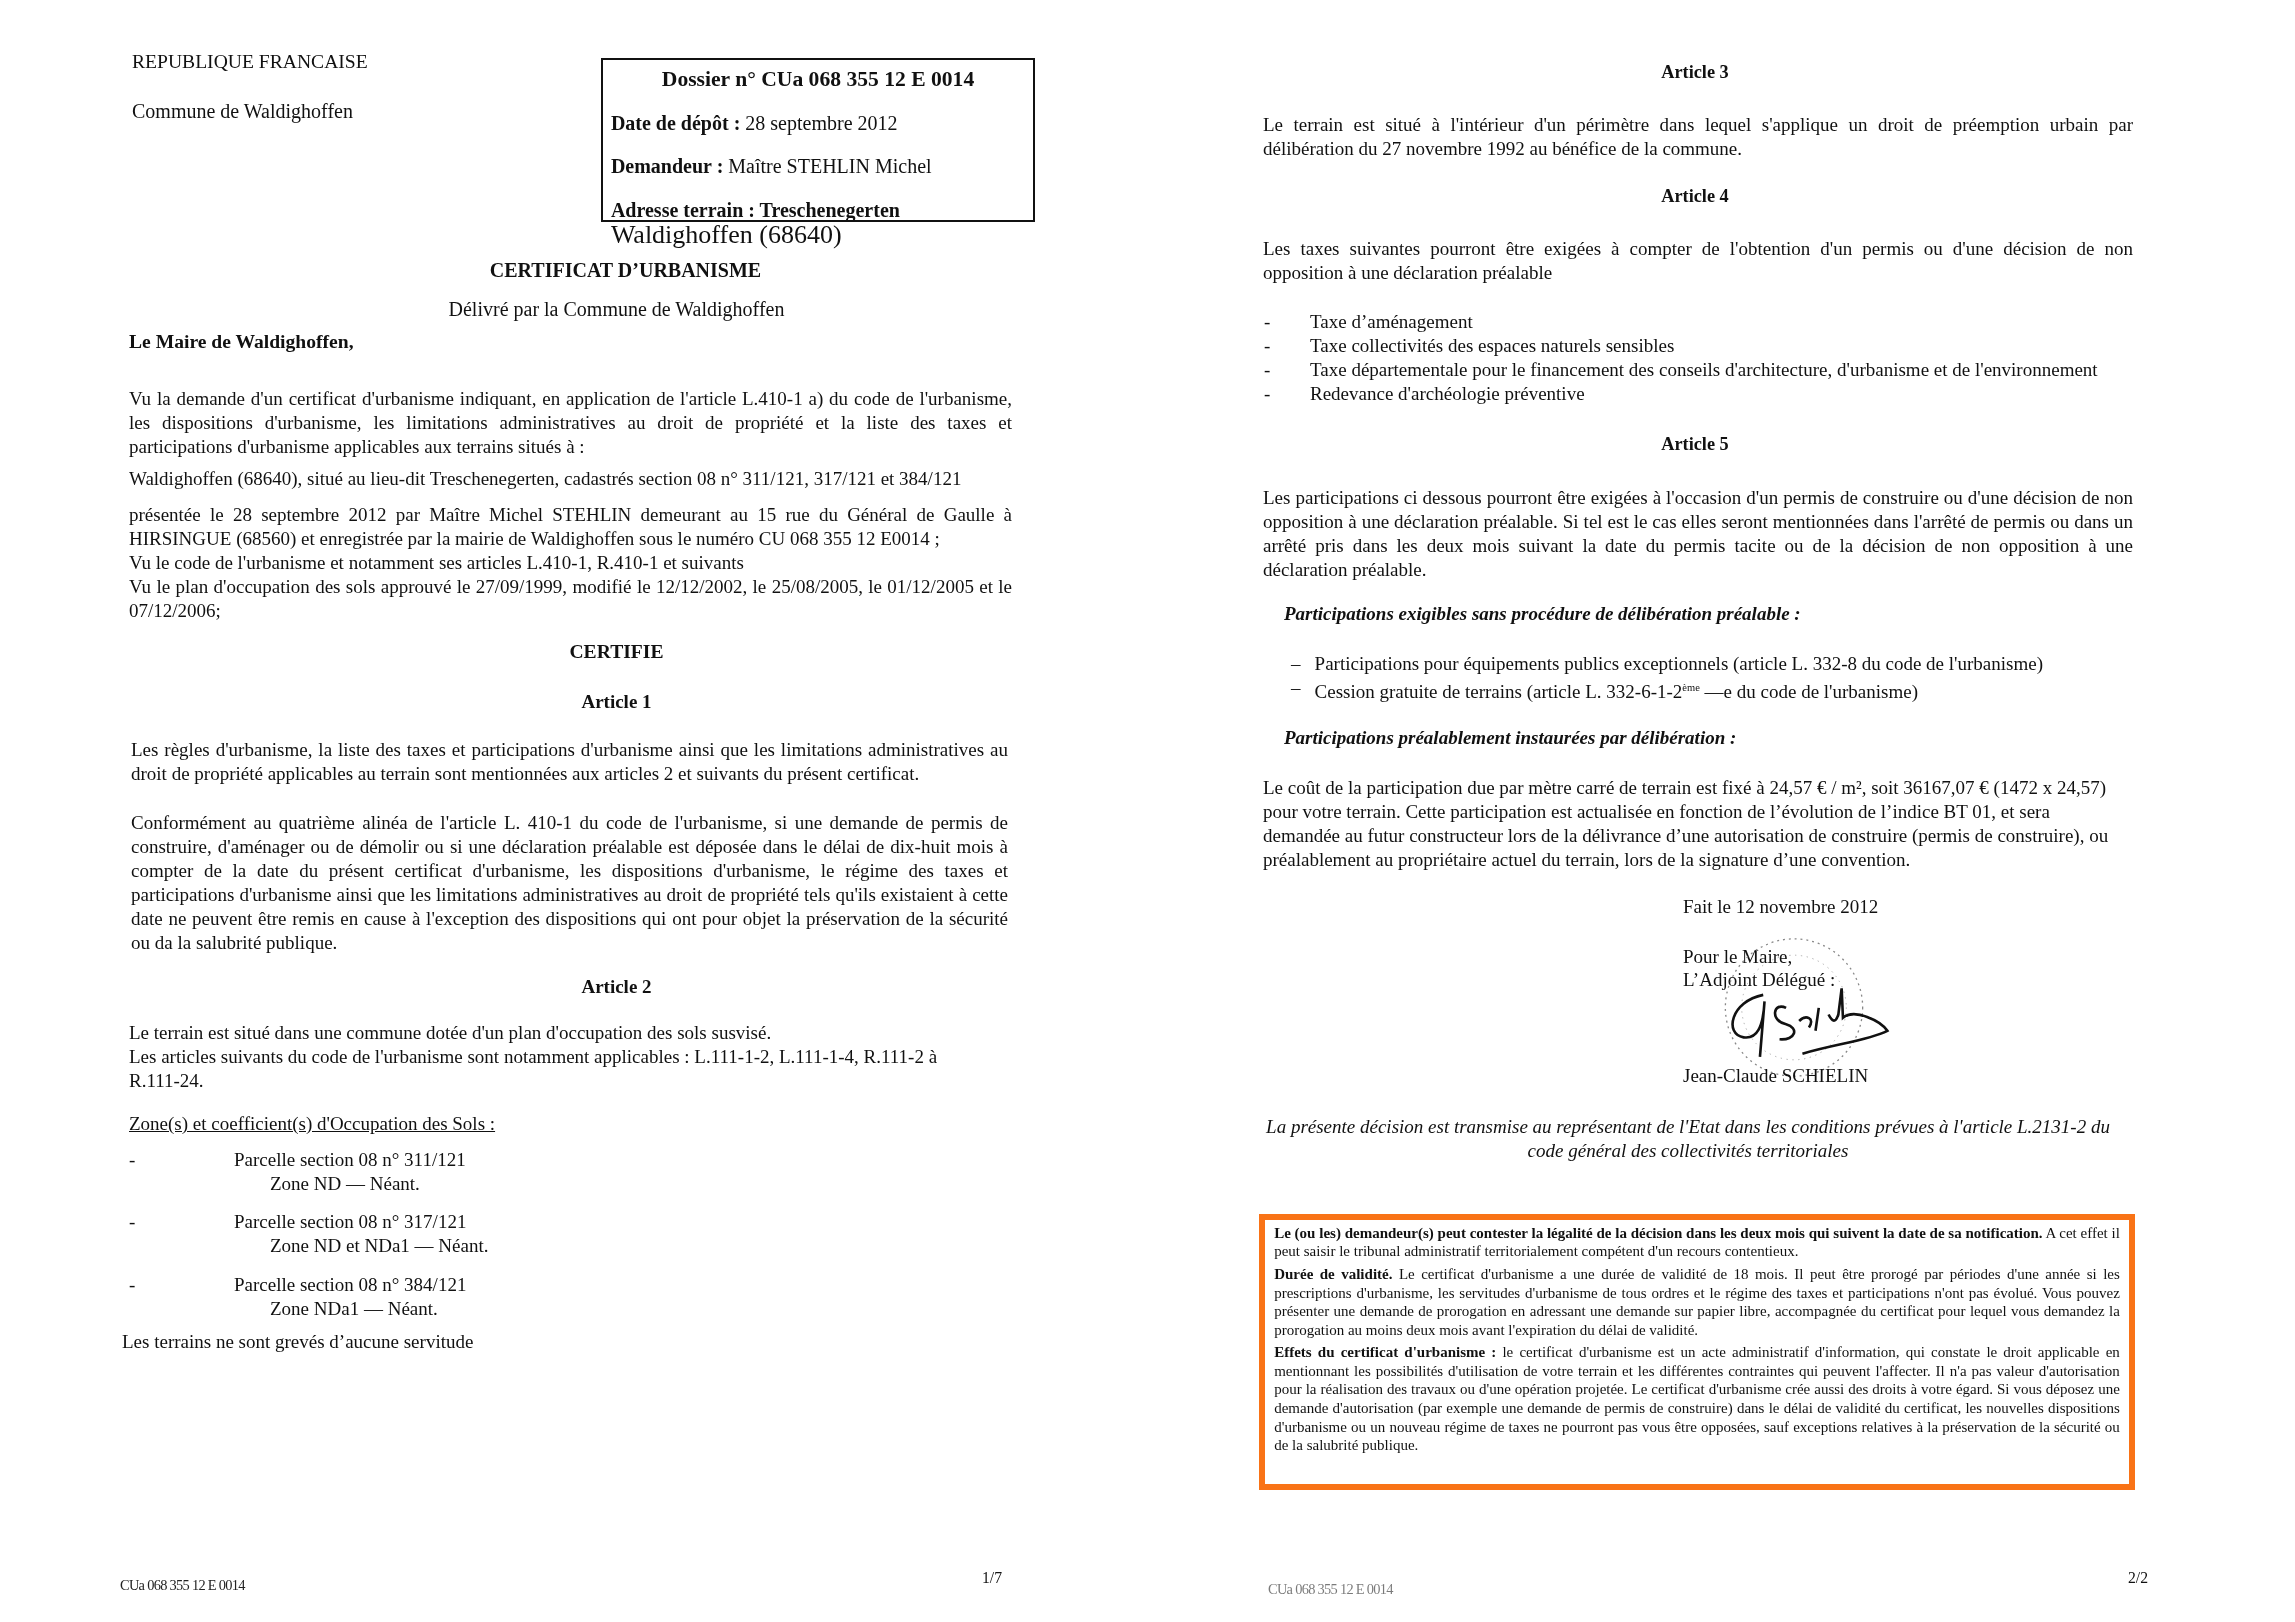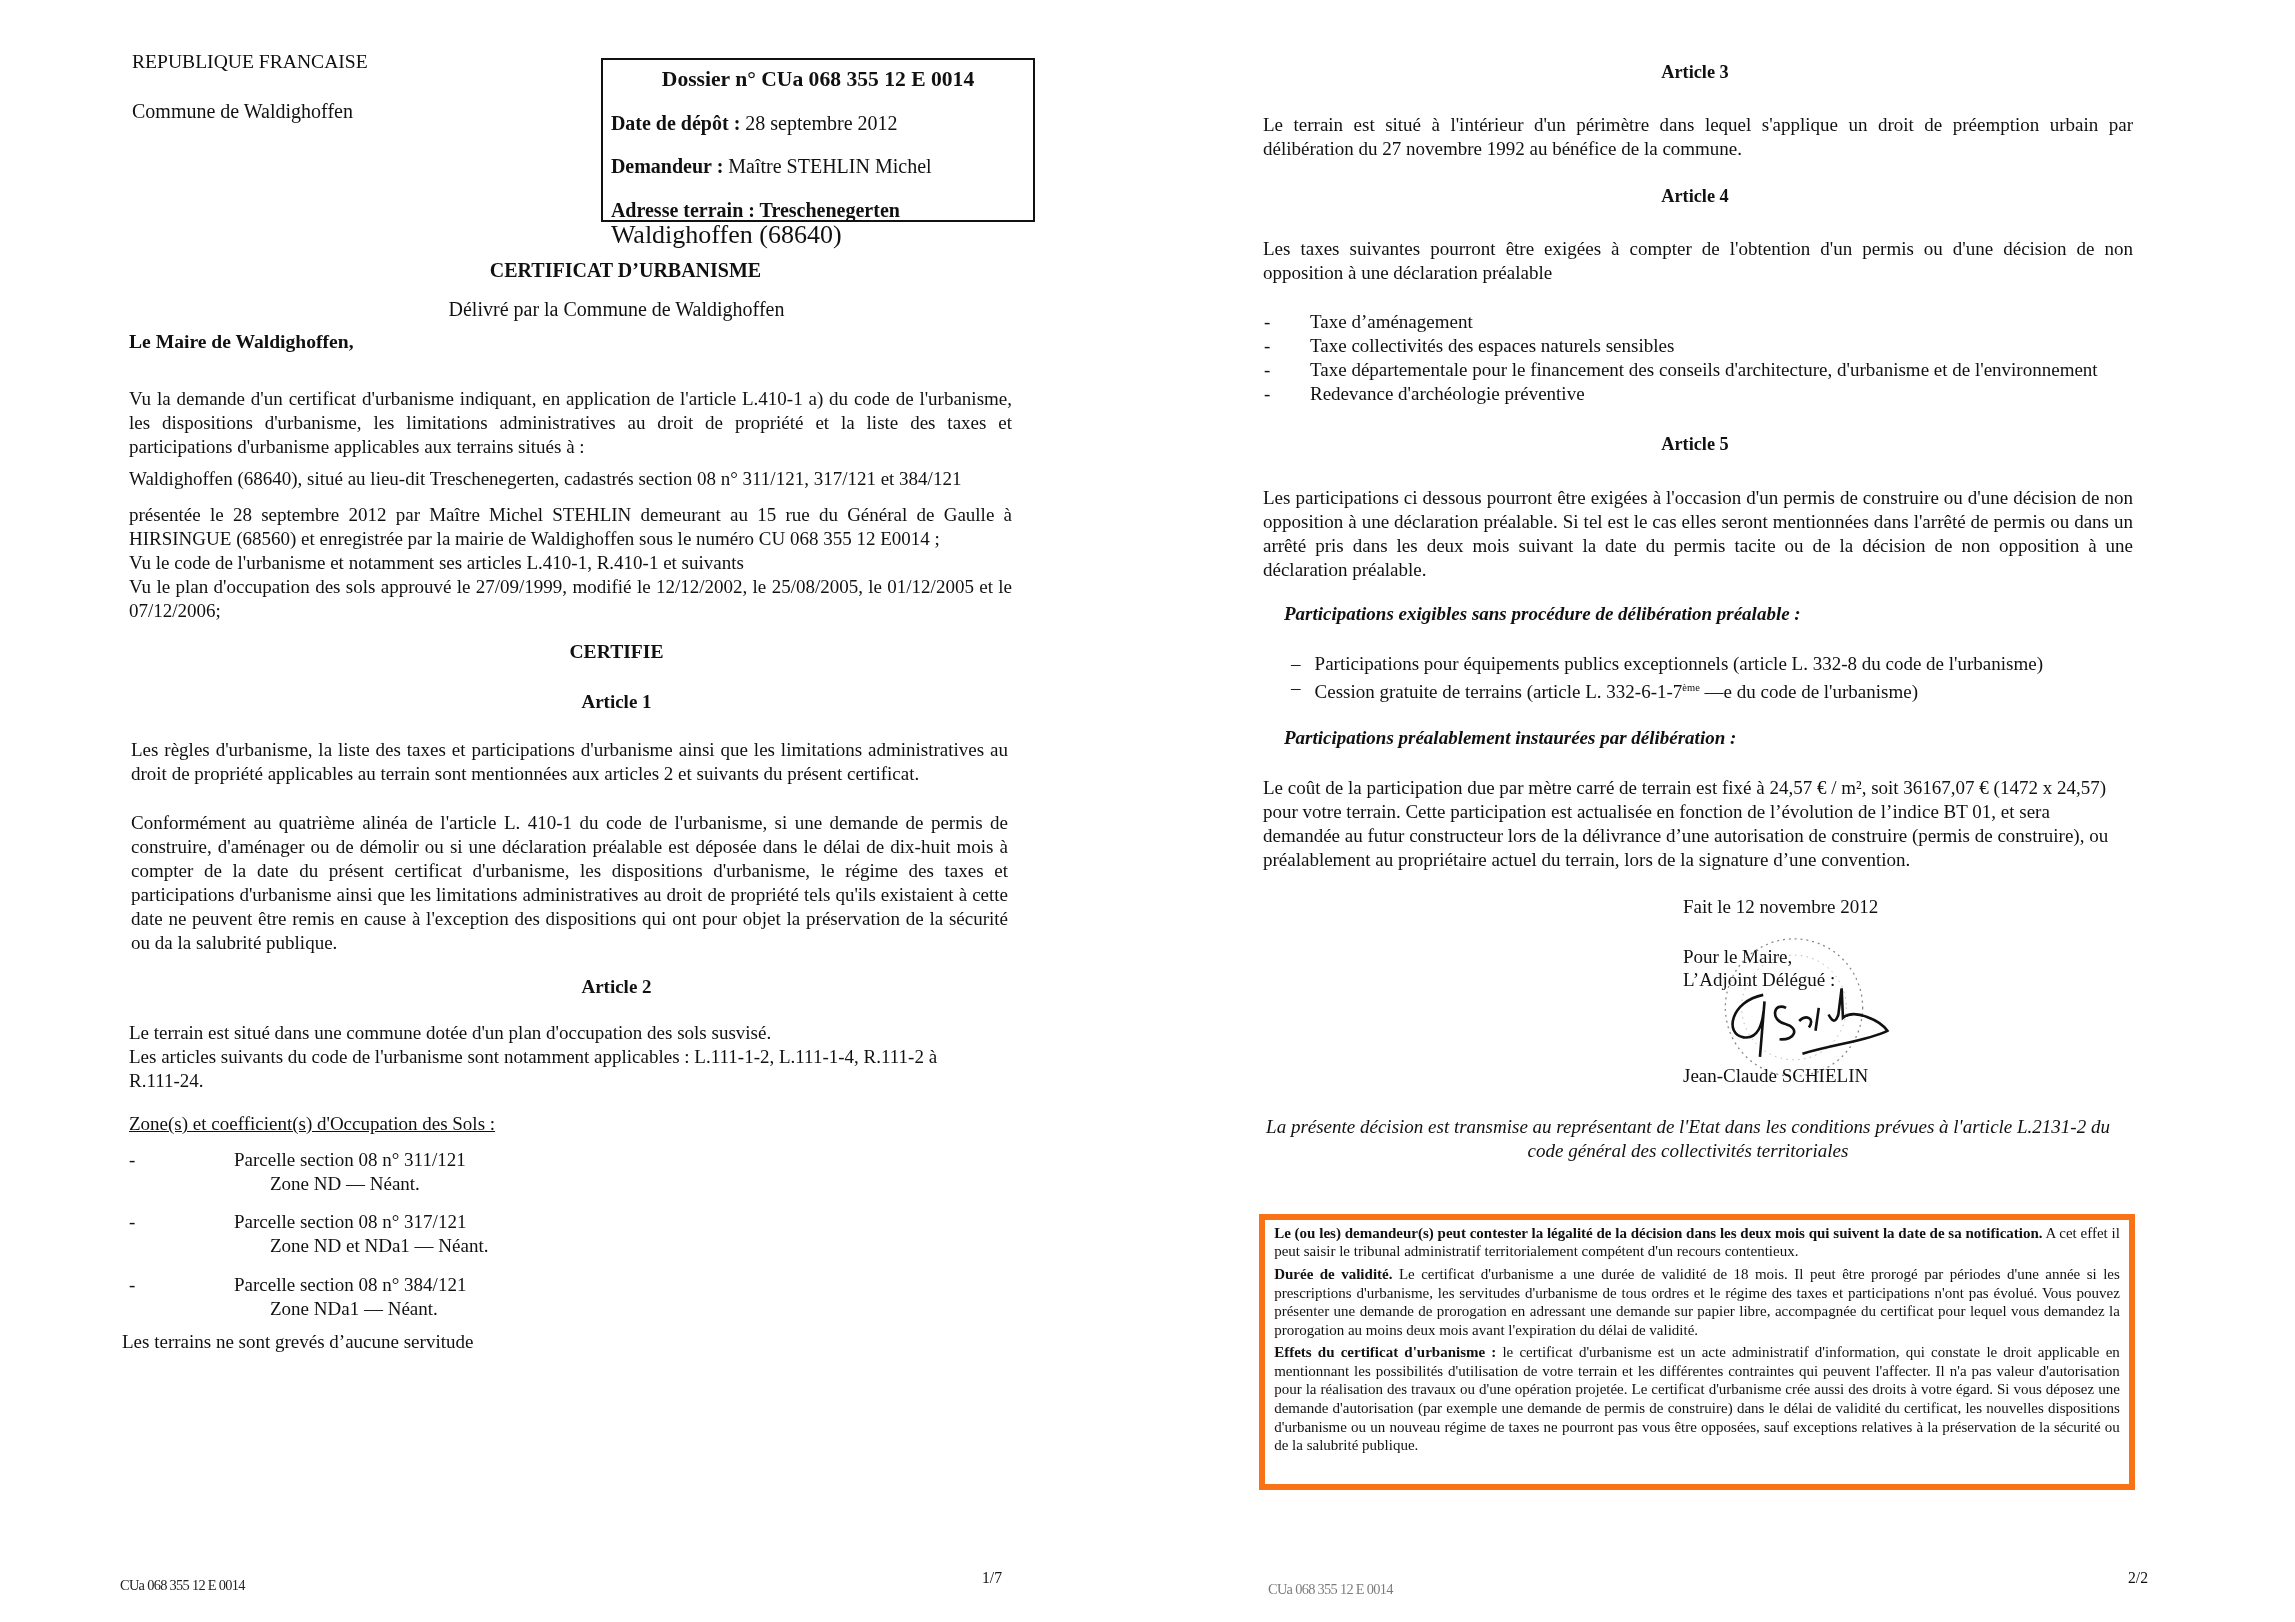--- a/index.html
+++ b/index.html
@@ -112,21 +112,21 @@
     <div class="dash-item"><span class="mark">-</span><span>Redevance d'archéologie préventive</span></div>
   </div>
 
   <div class="abs b center" style="left:115px; width:864px; top:434px; font-size:18.3px;">Article 5</div>
   <div class="abs t just" style="left:115px; top:486px; width:870px;">Les participations ci dessous pourront être exigées à l'occasion d'un permis de construire ou d'une décision de non opposition à une déclaration préalable. Si tel est le cas elles seront mentionnées dans l'arrêté de permis ou dans un arrêté pris dans les deux mois suivant la date du permis tacite ou de la décision de non opposition à une déclaration préalable.</div>
 
   <div class="abs t b i" style="left:136px; top:602px;">Participations exigibles sans procédure de délibération préalable :</div>
 
   <div class="abs t" style="left:143px; top:652px; width:851px;">
     <div class="dash-item" style="padding-left:23.6px;"><span class="mark">–</span><span>Participations pour équipements publics exceptionnels (article L. 332-8 du code de l'urbanisme)</span></div>
-    <div class="dash-item" style="padding-left:23.6px;"><span class="mark">–</span><span>Cession gratuite de terrains (article L. 332-6-1-7</span><sup>ème</sup><span> —e du code de l'urbanisme)</span></div>
+    <div class="dash-item" style="padding-left:23.6px;"><span class="mark">–</span><span>Cession gratuite de terrains (article L. 332-6-1-2</span><sup>ème</sup><span> —e du code de l'urbanisme)</span></div>
   </div>
 
   <div class="abs t b i" style="left:136px; top:726px;">Participations préalablement instaurées par délibération :</div>
   <div class="abs t" style="left:115px; top:776px; width:864px;">Le coût de la participation due par mètre carré de terrain est fixé à 24,57 € / m², soit 36167,07 € (1472 x 24,57) pour votre terrain. Cette participation est actualisée en fonction de l’évolution de l’indice BT 01, et sera demandée au futur constructeur lors de la délivrance d’une autorisation de construire (permis de construire), ou préalablement au propriétaire actuel du terrain, lors de la signature d’une convention.</div>
 
   <div class="abs t" style="left:535px; top:895px;">Fait le 12 novembre 2012</div>
   <div class="abs t" style="left:535px; top:945px;">Pour le Maire,</div>
   <div class="abs t" style="left:535px; top:968px;">L’Adjoint Délégué :</div>
 
   <svg class="abs" style="left:561px; top:929px;" width="170" height="157" viewBox="0 0 260 240">

